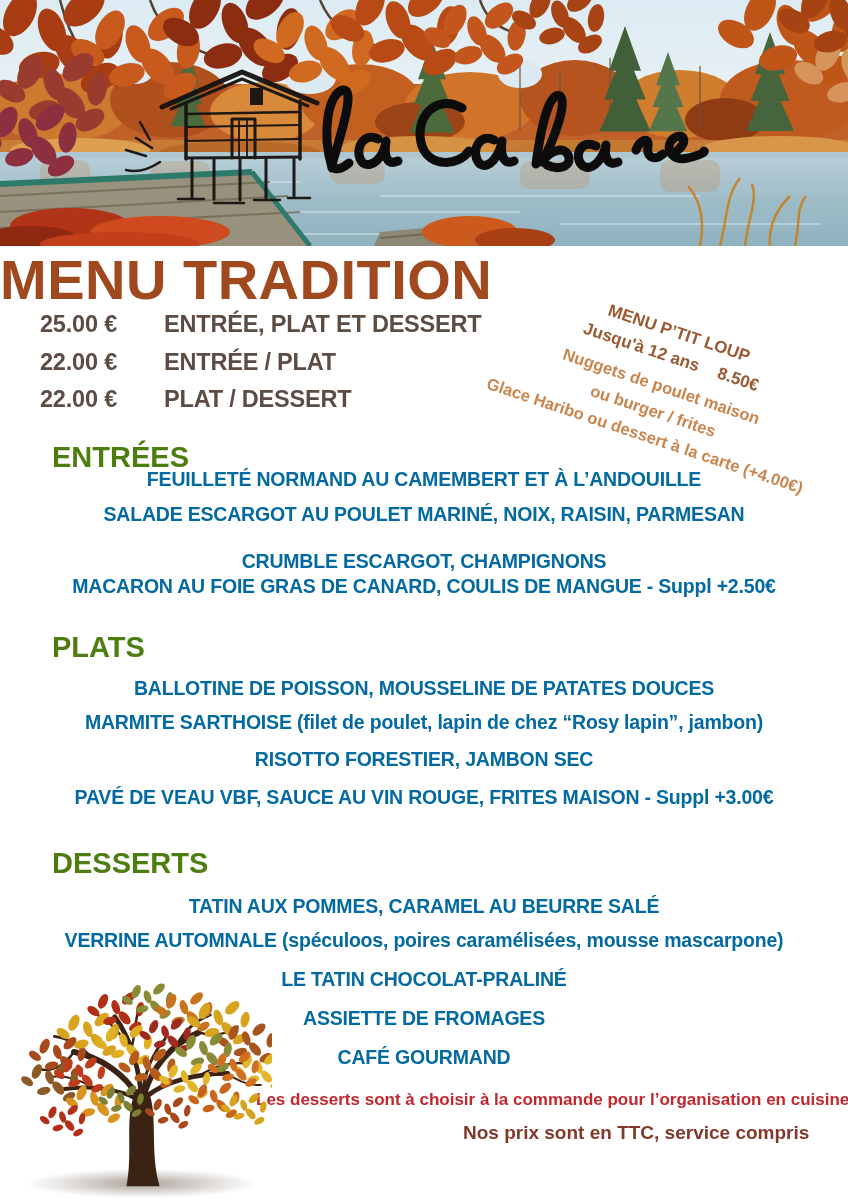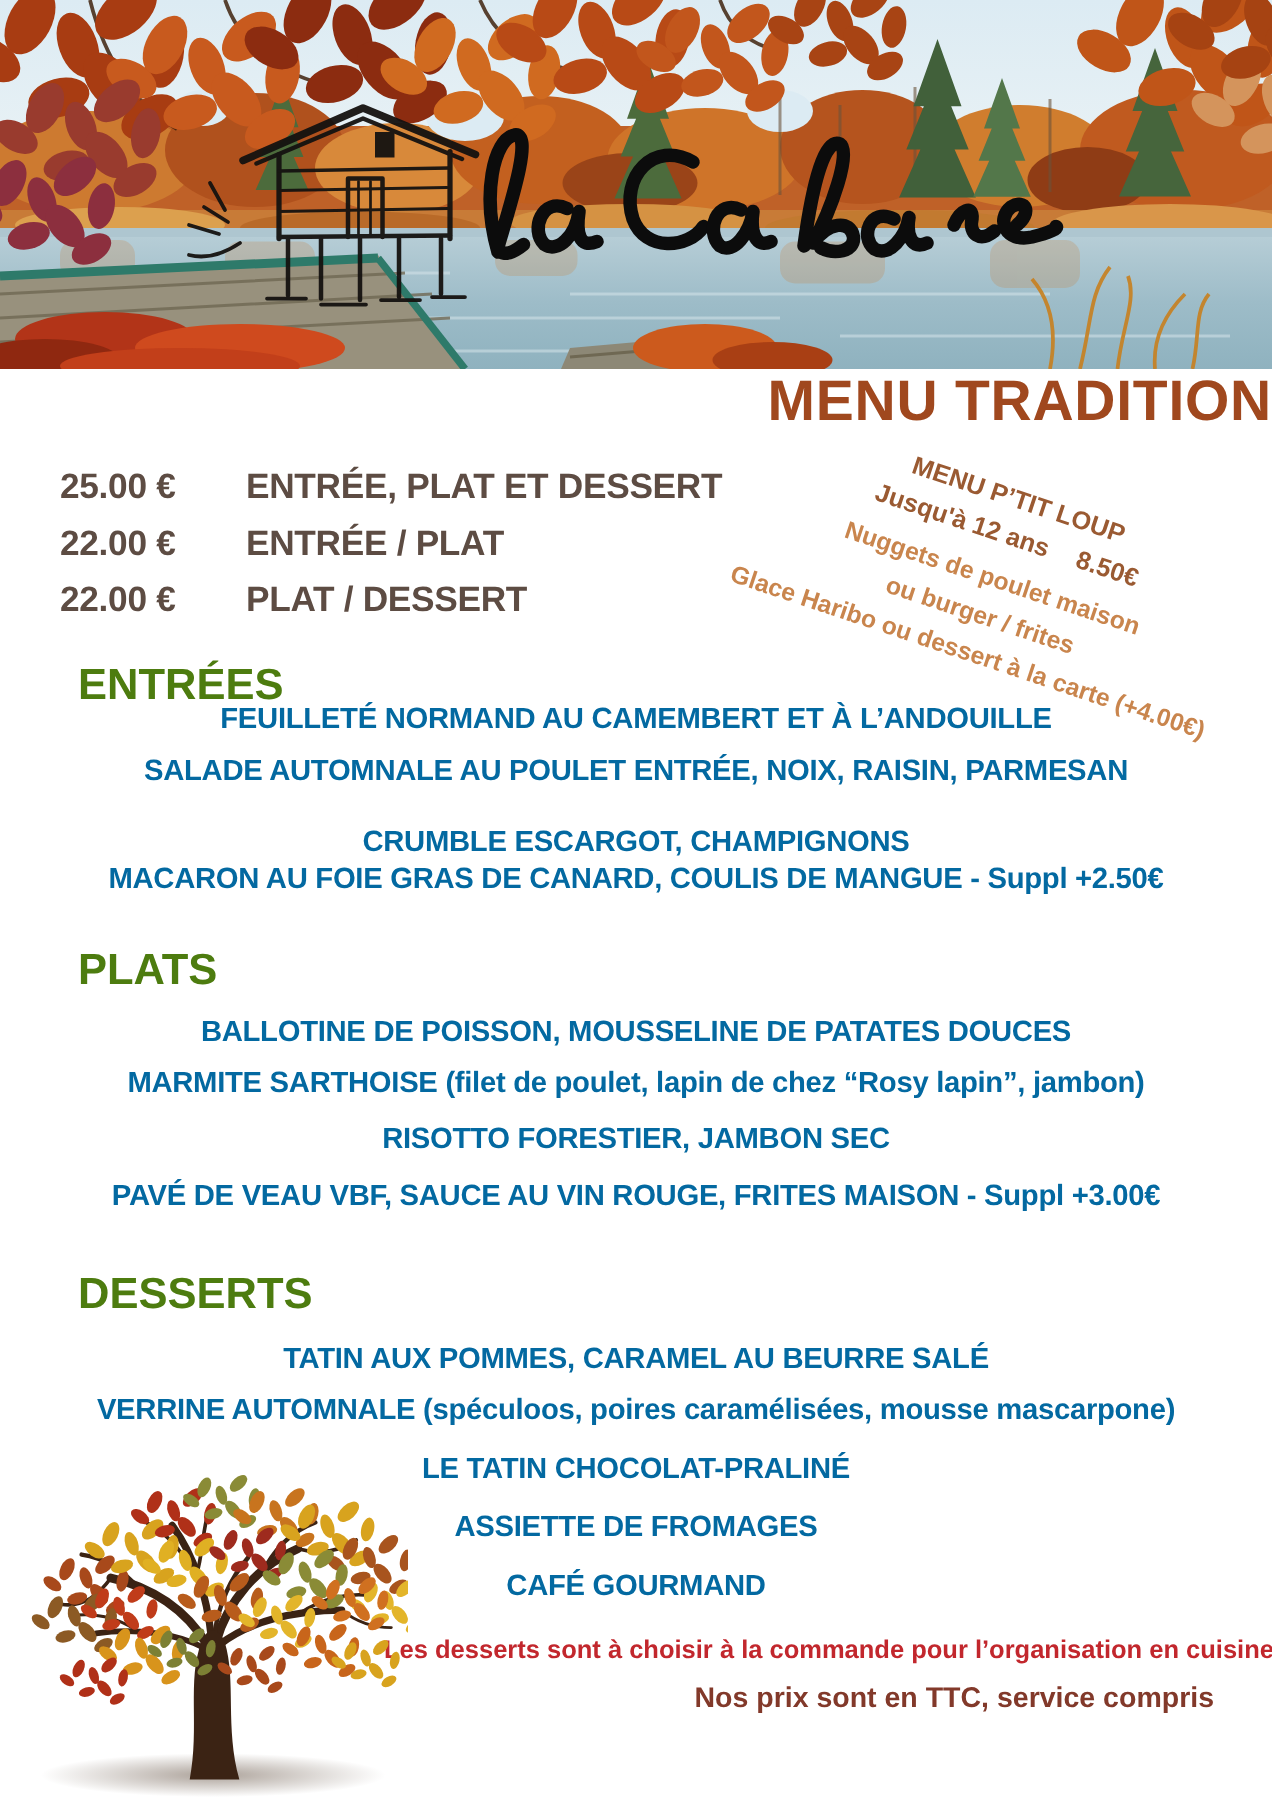--- a/index.html
+++ b/index.html
@@ -2,22 +2,22 @@
 <html><head>
 <meta charset="utf-8">
 <style>
   html,body{margin:0;padding:0;background:#fff}
   body{width:848px;height:1200px;position:relative;overflow:hidden;
        font-family:"Liberation Sans",sans-serif;}
   .page{position:absolute;inset:0;width:848px;height:1200px;background:#fff}
 
   .hdr{position:absolute;top:0;left:0;width:848px;height:246px;display:block}
 
-  .title{position:absolute;top:247px;left:0;width:100%;margin:0;text-align:right;
-         font-size:38px;font-weight:bold;color:#A0481E;letter-spacing:0.5px}
+  .title{position:absolute;top:247px;left:0;width:100%;margin:0;text-align:left;
+         font-size:56px;font-weight:bold;color:#A0481E;letter-spacing:0.5px}
 
   .formulas{position:absolute;top:311px;left:40px}
   .frow{display:flex;align-items:flex-start;font-size:23.5px;font-weight:bold;
         color:#5D4C43;margin-bottom:10.5px;letter-spacing:-0.2px;white-space:nowrap}
   .fprice{width:98px}
   .flabel{margin-left:26px}
 
   .kids{position:absolute;left:462px;top:318px;width:400px;text-align:center;
         font-weight:bold;transform:rotate(18.5deg);transform-origin:50% 50%}
   .k1,.k2{font-size:17px;color:#9A5A32;line-height:25px;white-space:nowrap}
@@ -208,21 +208,21 @@
     <div class="k2">
       <span>Jusqu'à 12 ans</span><span class="kp">8.50€</span>
     </div>
     <div class="k3 first">Nuggets de poulet maison</div>
     <div class="k3">ou burger / frites</div>
     <div class="k3">Glace Haribo ou dessert à la carte (+4.00€)</div>
   </div>
 
   <h2 class="sec-h" style="top:429px">ENTRÉES</h2>
   <div class="item" style="top:468px">FEUILLETÉ NORMAND AU CAMEMBERT ET À L’ANDOUILLE</div>
-  <div class="item" style="top:503px">SALADE AUTOMNALE AU POULET ENTRÉE, NOIX, RAISIN, PARMESAN</div>
+  <div class="item" style="top:503px">SALADE ESCARGOT AU POULET MARINÉ, NOIX, RAISIN, PARMESAN</div>
   <div class="item" style="top:550px">CRUMBLE ESCARGOT, CHAMPIGNONS</div>
   <div class="item" style="top:575px">MACARON AU FOIE GRAS DE CANARD, COULIS DE MANGUE - Suppl +2.50€</div>
 
   <h2 class="sec-h" style="top:619px">PLATS</h2>
   <div class="item" style="top:677px">BALLOTINE DE POISSON, MOUSSELINE DE PATATES DOUCES</div>
   <div class="item" style="top:711px">MARMITE SARTHOISE (filet de poulet, lapin de chez “Rosy lapin”, jambon)</div>
   <div class="item" style="top:748px">RISOTTO FORESTIER, JAMBON SEC</div>
   <div class="item" style="top:786px">PAVÉ DE VEAU VBF, SAUCE AU VIN ROUGE, FRITES MAISON - Suppl +3.00€</div>
 
   <h2 class="sec-h" style="top:835px">DESSERTS</h2>

